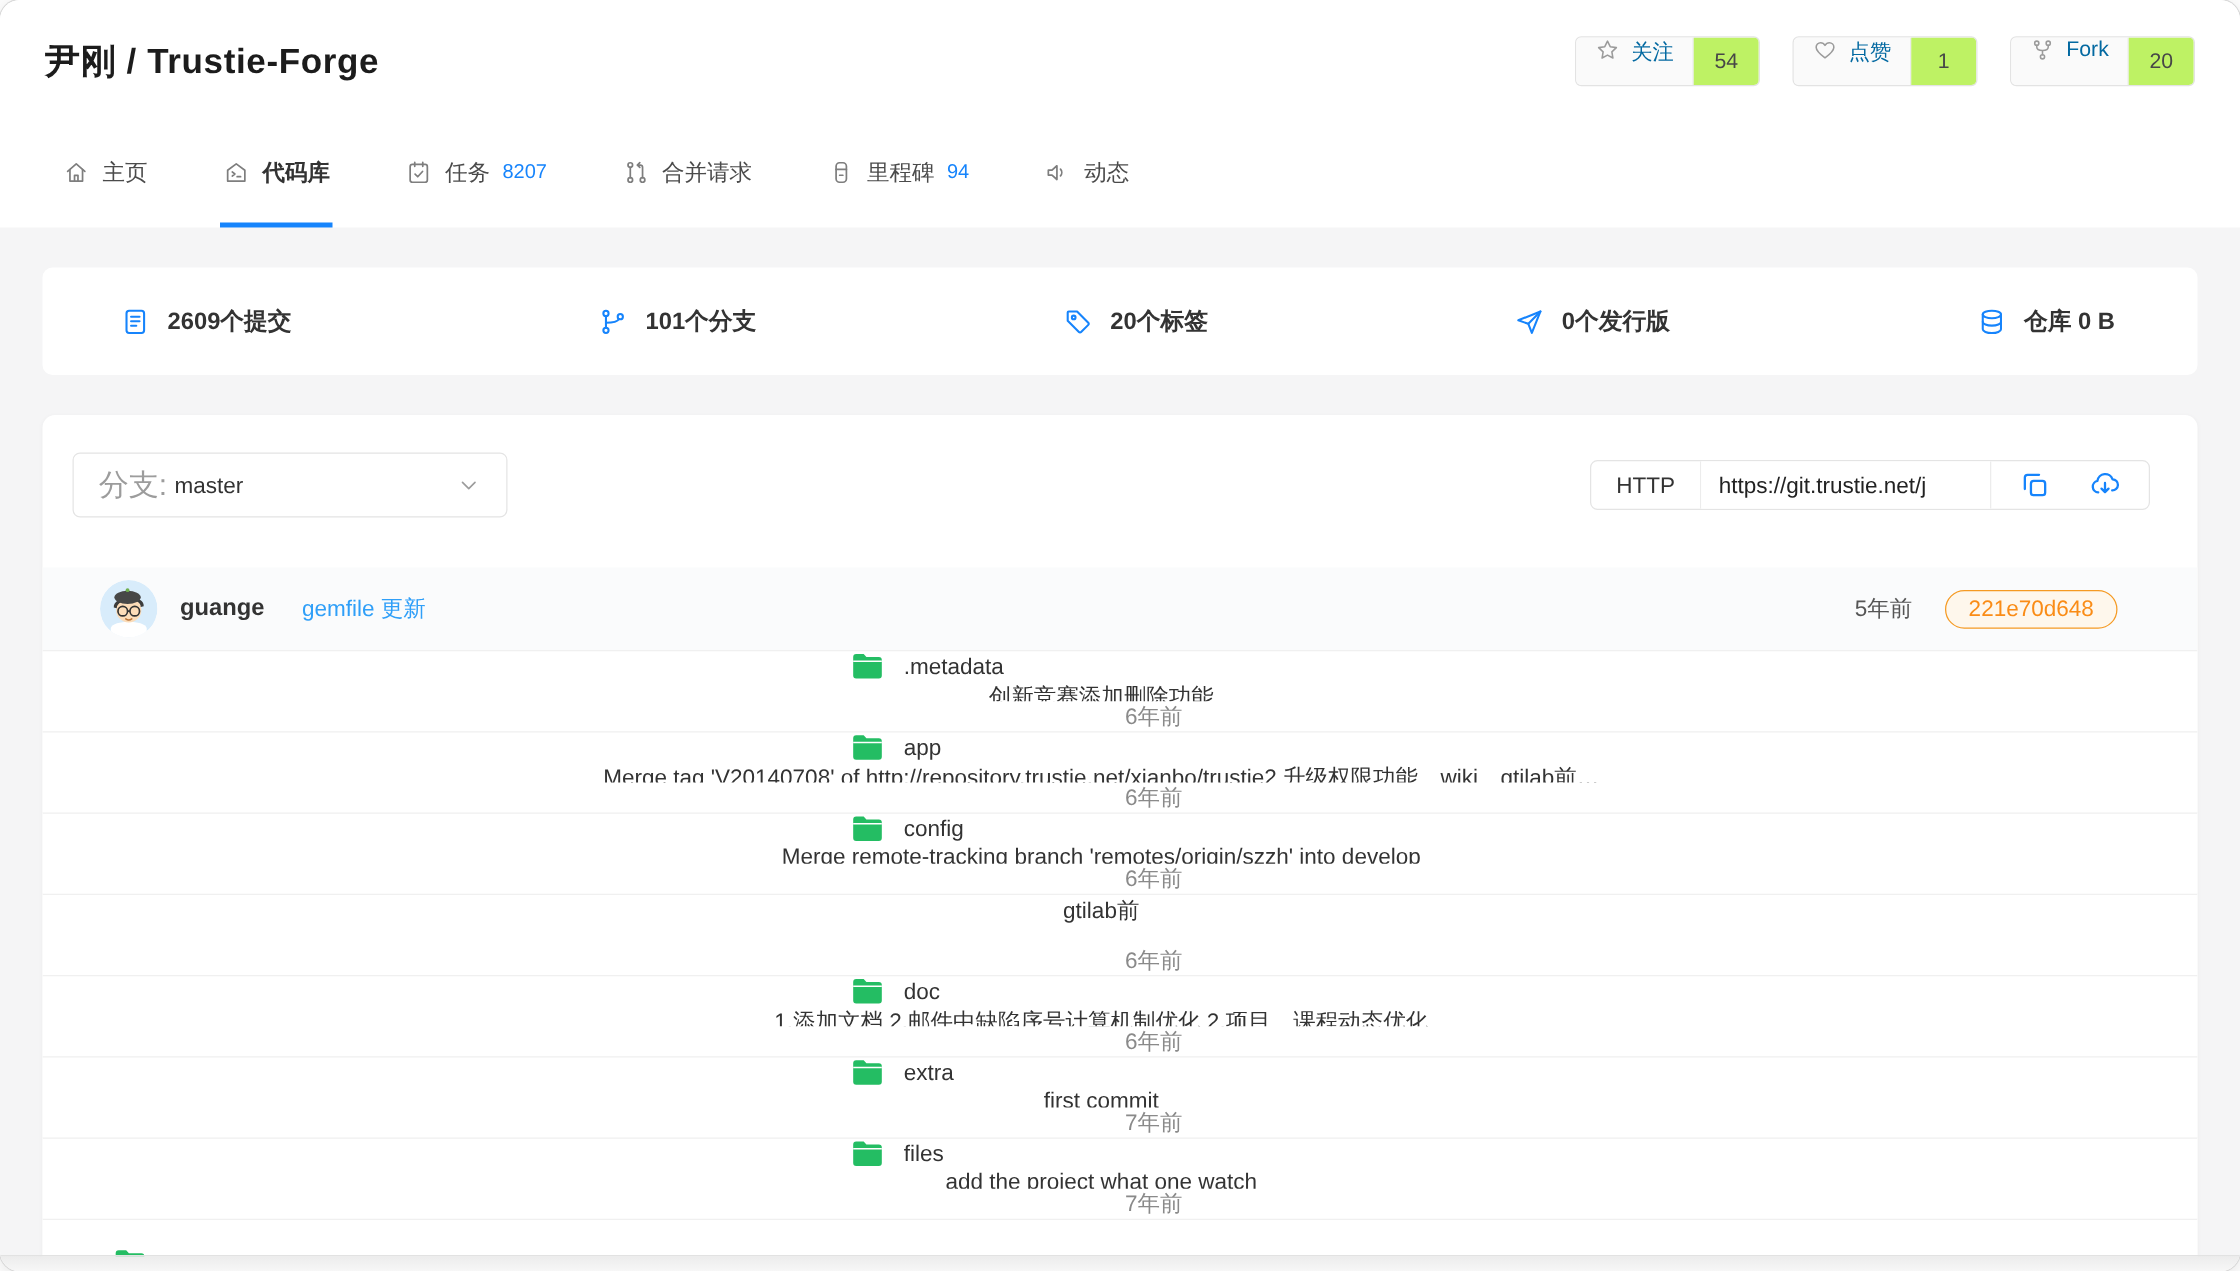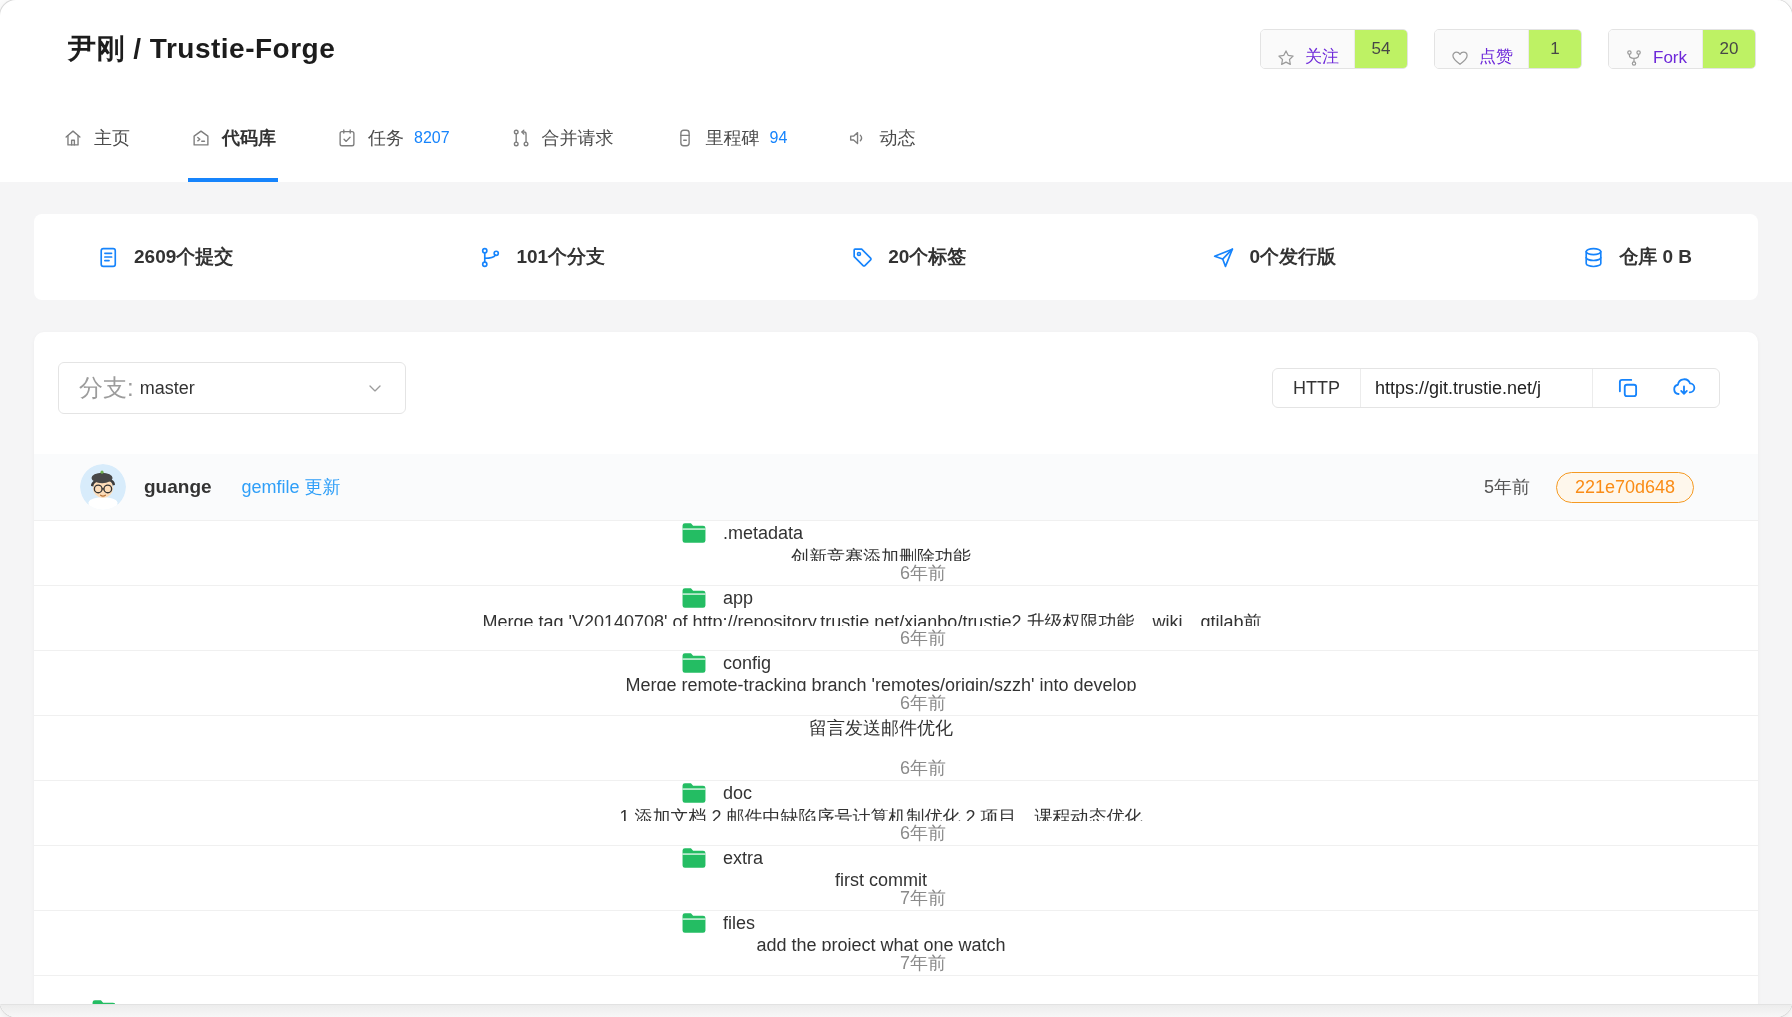--- a/index.html
+++ b/index.html
@@ -3,29 +3,29 @@
 <meta charset="utf-8">
 <style>
   * { margin:0; padding:0; box-sizing:border-box; }
   html,body { background:#fbfbfb; font-family:"Liberation Sans","DejaVu Sans",sans-serif; }
   .window{
     position:relative; width:1792px; height:1017px; margin:0 auto;
     background:#fff; border-radius:16px; overflow:hidden;
     box-shadow:0 0 0 1px #d9d9d9, 0 3px 10px rgba(0,0,0,.08);
   }
   
-  .repo-header{ height:98px; display:flex; align-items:center; justify-content:space-between; padding:0 36px; background:#fff;margin-left:32px; }
+  .repo-header{ height:98px; display:flex; align-items:center; justify-content:space-between; padding:0 36px; background:#fff; }
   .repo-title{ font-size:28px; font-weight:600; color:#1c1c1c; letter-spacing:.5px; }
   .header-actions{ display:flex; gap:26px; }
   .seg-btn{ display:inline-flex; align-items:stretch; border:1px solid #e3e3e3; border-radius:5px; overflow:hidden; height:40px; cursor:pointer; background:#fff; }
-  .seg-label{ display:flex; align-items:flex-end; gap:9px; padding:0 15px; background:#fafafa; border-right:1px solid #eaeaea; color:#6d28d9; font-size:17px; }
+  .seg-label{ display:flex; align-items:flex-start; gap:9px; padding:0 15px; background:#fafafa; border-right:1px solid #eaeaea; color:#0369a1; font-size:17px; }
   .seg-count{ display:flex; align-items:center; justify-content:center; min-width:52px; padding:0 12px; color:#474747; font-size:17px; background:#bef264; }
   .gicon{ width:20px; height:20px; stroke:#9b9b9b; fill:none; stroke-width:1.5; stroke-linecap:round; stroke-linejoin:round; }
   
-  .tabs{ display:flex; gap:56px; padding:0 48px; height:84px; background:#fff;margin-left:12px; }
+  .tabs{ display:flex; gap:56px; padding:0 48px; height:84px; background:#fff; }
   .tab{ display:flex; align-items:center; gap:10px; font-size:18px; color:#4b4b4b; cursor:pointer; border-bottom:4px solid transparent; padding:0 2px; }
   .tab .ticon{ width:22px; height:22px; stroke:#7e7e7e; fill:none; stroke-width:1.5; stroke-linecap:round; stroke-linejoin:round; }
   .tab.active{ border-bottom-color:#1684fc; color:#333;font-weight:bold; }
   .tab .count{ color:#1684fc; font-size:16px; }
   .tab .count:empty{ display:none; }
   
   .content{ background:#f5f5f6; height:836px; }
   .stats-card{ margin:0 34px; height:86px; transform:translateY(32px); background:#fff; border-radius:8px;
     display:flex; justify-content:space-between; padding:0 66px 0 62px; }
   .stat{ display:flex; align-items:center; gap:13px; font-size:19px; font-weight:600; color:#333; cursor:pointer; }
@@ -284,21 +284,21 @@
                 <path d="M1.5 4.2A2.2 2.2 0 013.7 2h5.5l2 2.3h9.1a2.2 2.2 0 012.2 2.2v11.3a2.2 2.2 0 01-2.2 2.2H3.7a2.2 2.2 0 01-2.2-2.2z" fill="currentColor"></path>
                 <path d="M1.5 7.4h21" stroke="#fff" stroke-width="1.1"></path>
               </svg>
             <span>config</span>
           </div>
           <div class="f-msg">Merge remote-tracking branch 'remotes/origin/szzh' into develop</div>
           <div class="f-time">6年前</div>
         </div>
 
         <div class="file-row">
-          <div class="f-msg">留言发送邮件优化</div>
+          <div class="f-msg">gtilab前</div>
           <div class="f-time">6年前</div>
         </div>
 
         <div class="file-row">
           <div class="f-name">
             <svg class="folder" viewBox="0 0 24 22">
                 <path d="M1.5 4.2A2.2 2.2 0 013.7 2h5.5l2 2.3h9.1a2.2 2.2 0 012.2 2.2v11.3a2.2 2.2 0 01-2.2 2.2H3.7a2.2 2.2 0 01-2.2-2.2z" fill="currentColor"></path>
                 <path d="M1.5 7.4h21" stroke="#fff" stroke-width="1.1"></path>
               </svg>
             <span>doc</span>

